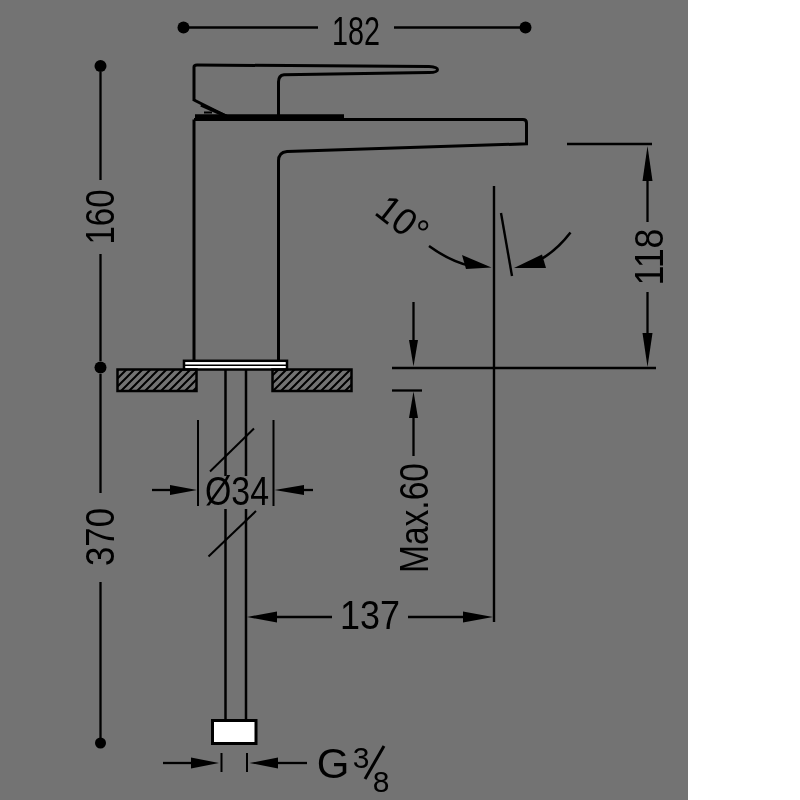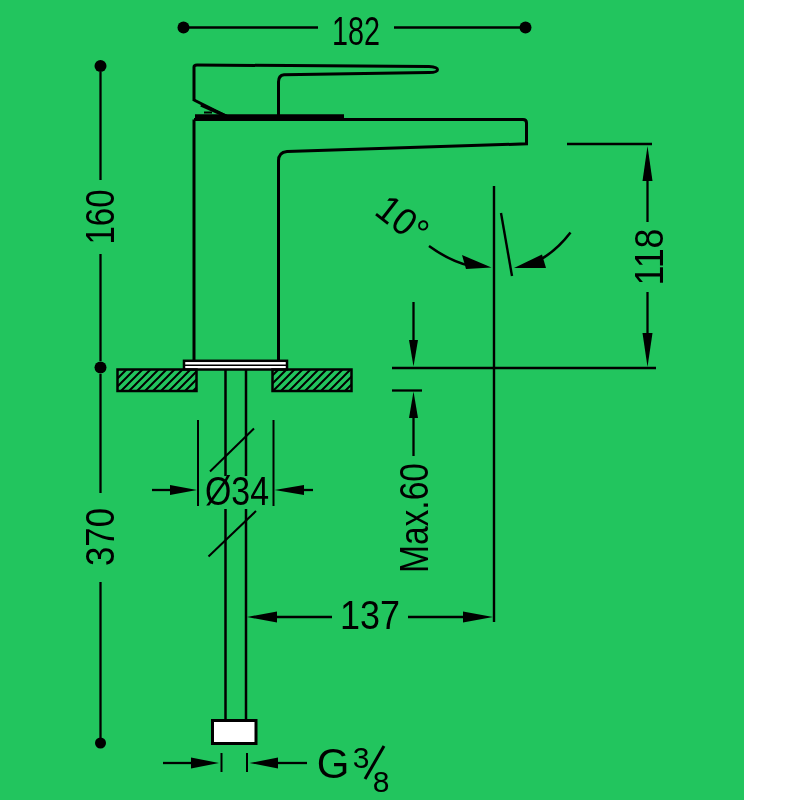--- a/index.html
+++ b/index.html
@@ -1,16 +1,16 @@
 <!DOCTYPE html>
 <html><head>
 <meta charset="utf-8">
 <style>
   html,body{margin:0;padding:0;background:#ffffff;}
-  .stage{width:744px;height:800px;position:relative;background:#22c55e;}
+  .stage{width:688px;height:800px;position:relative;background:#737373;}
   svg{display:block;}
   svg text{
     font-family:"Liberation Sans", sans-serif;
     fill:#000000;
   }
   .ln{stroke:#000000;fill:none;}
   .fl{fill:#000000;stroke:none;}
   .wh{fill:#ffffff;}
 </style>
 </head>

